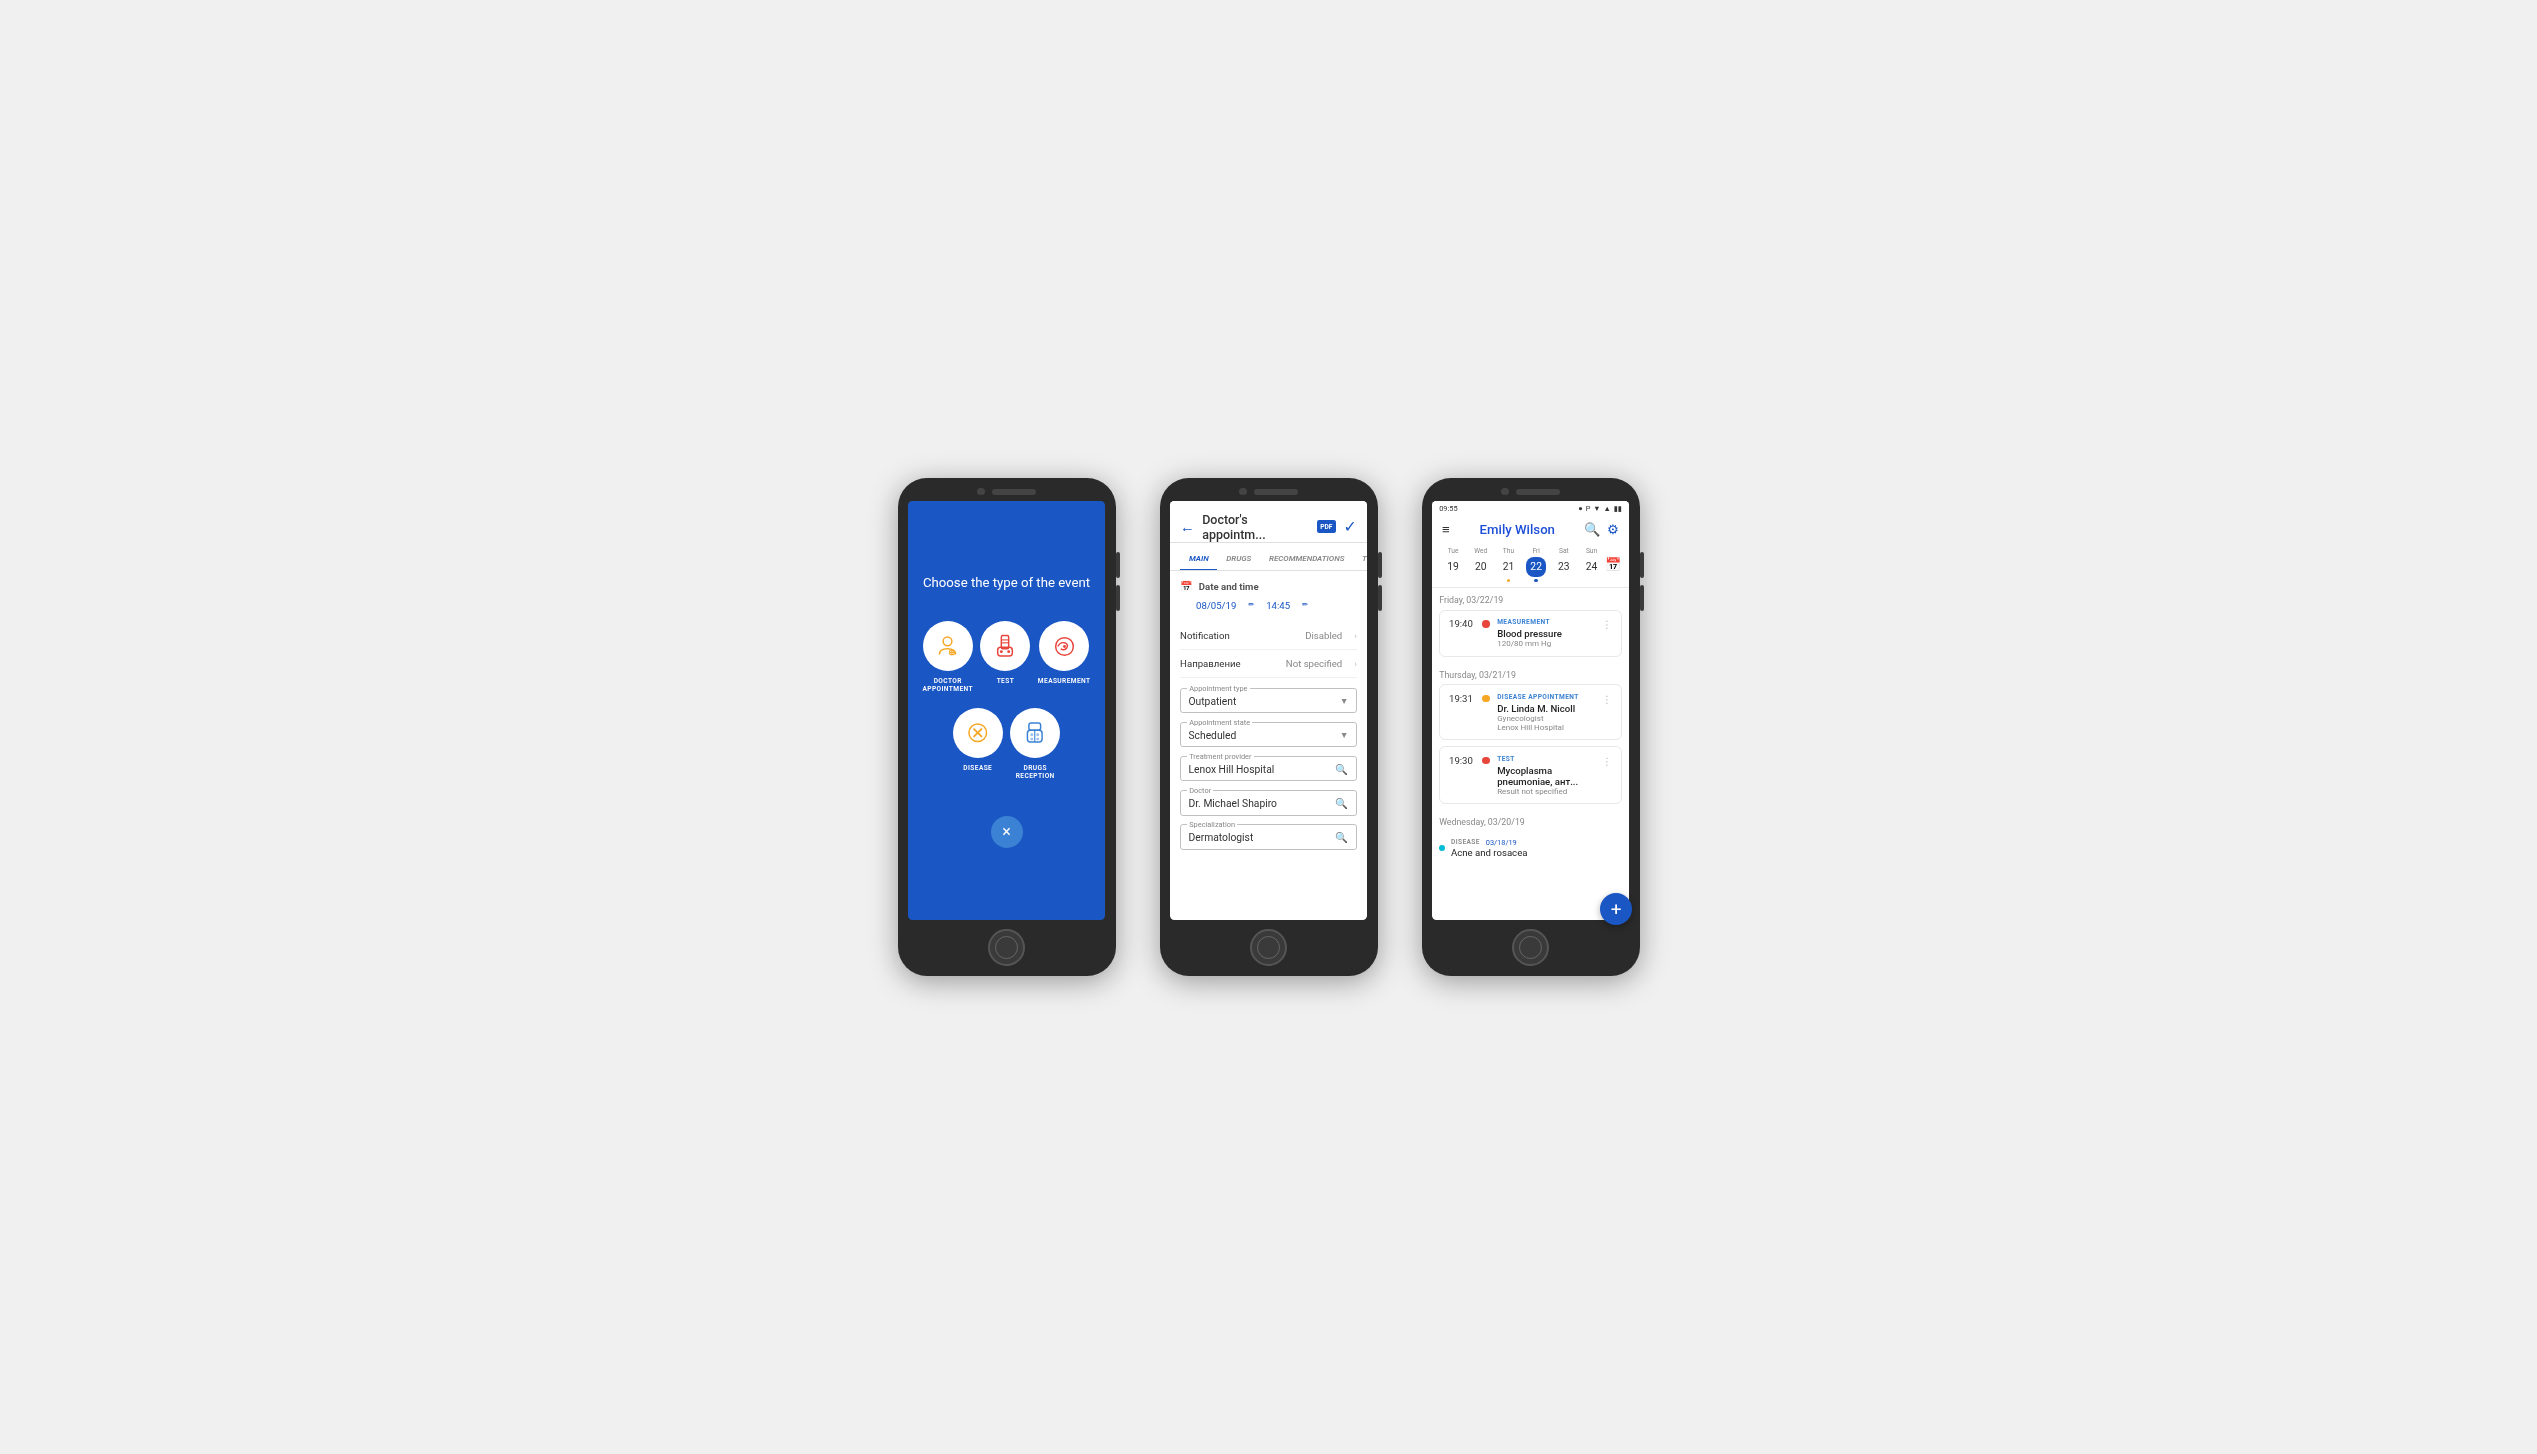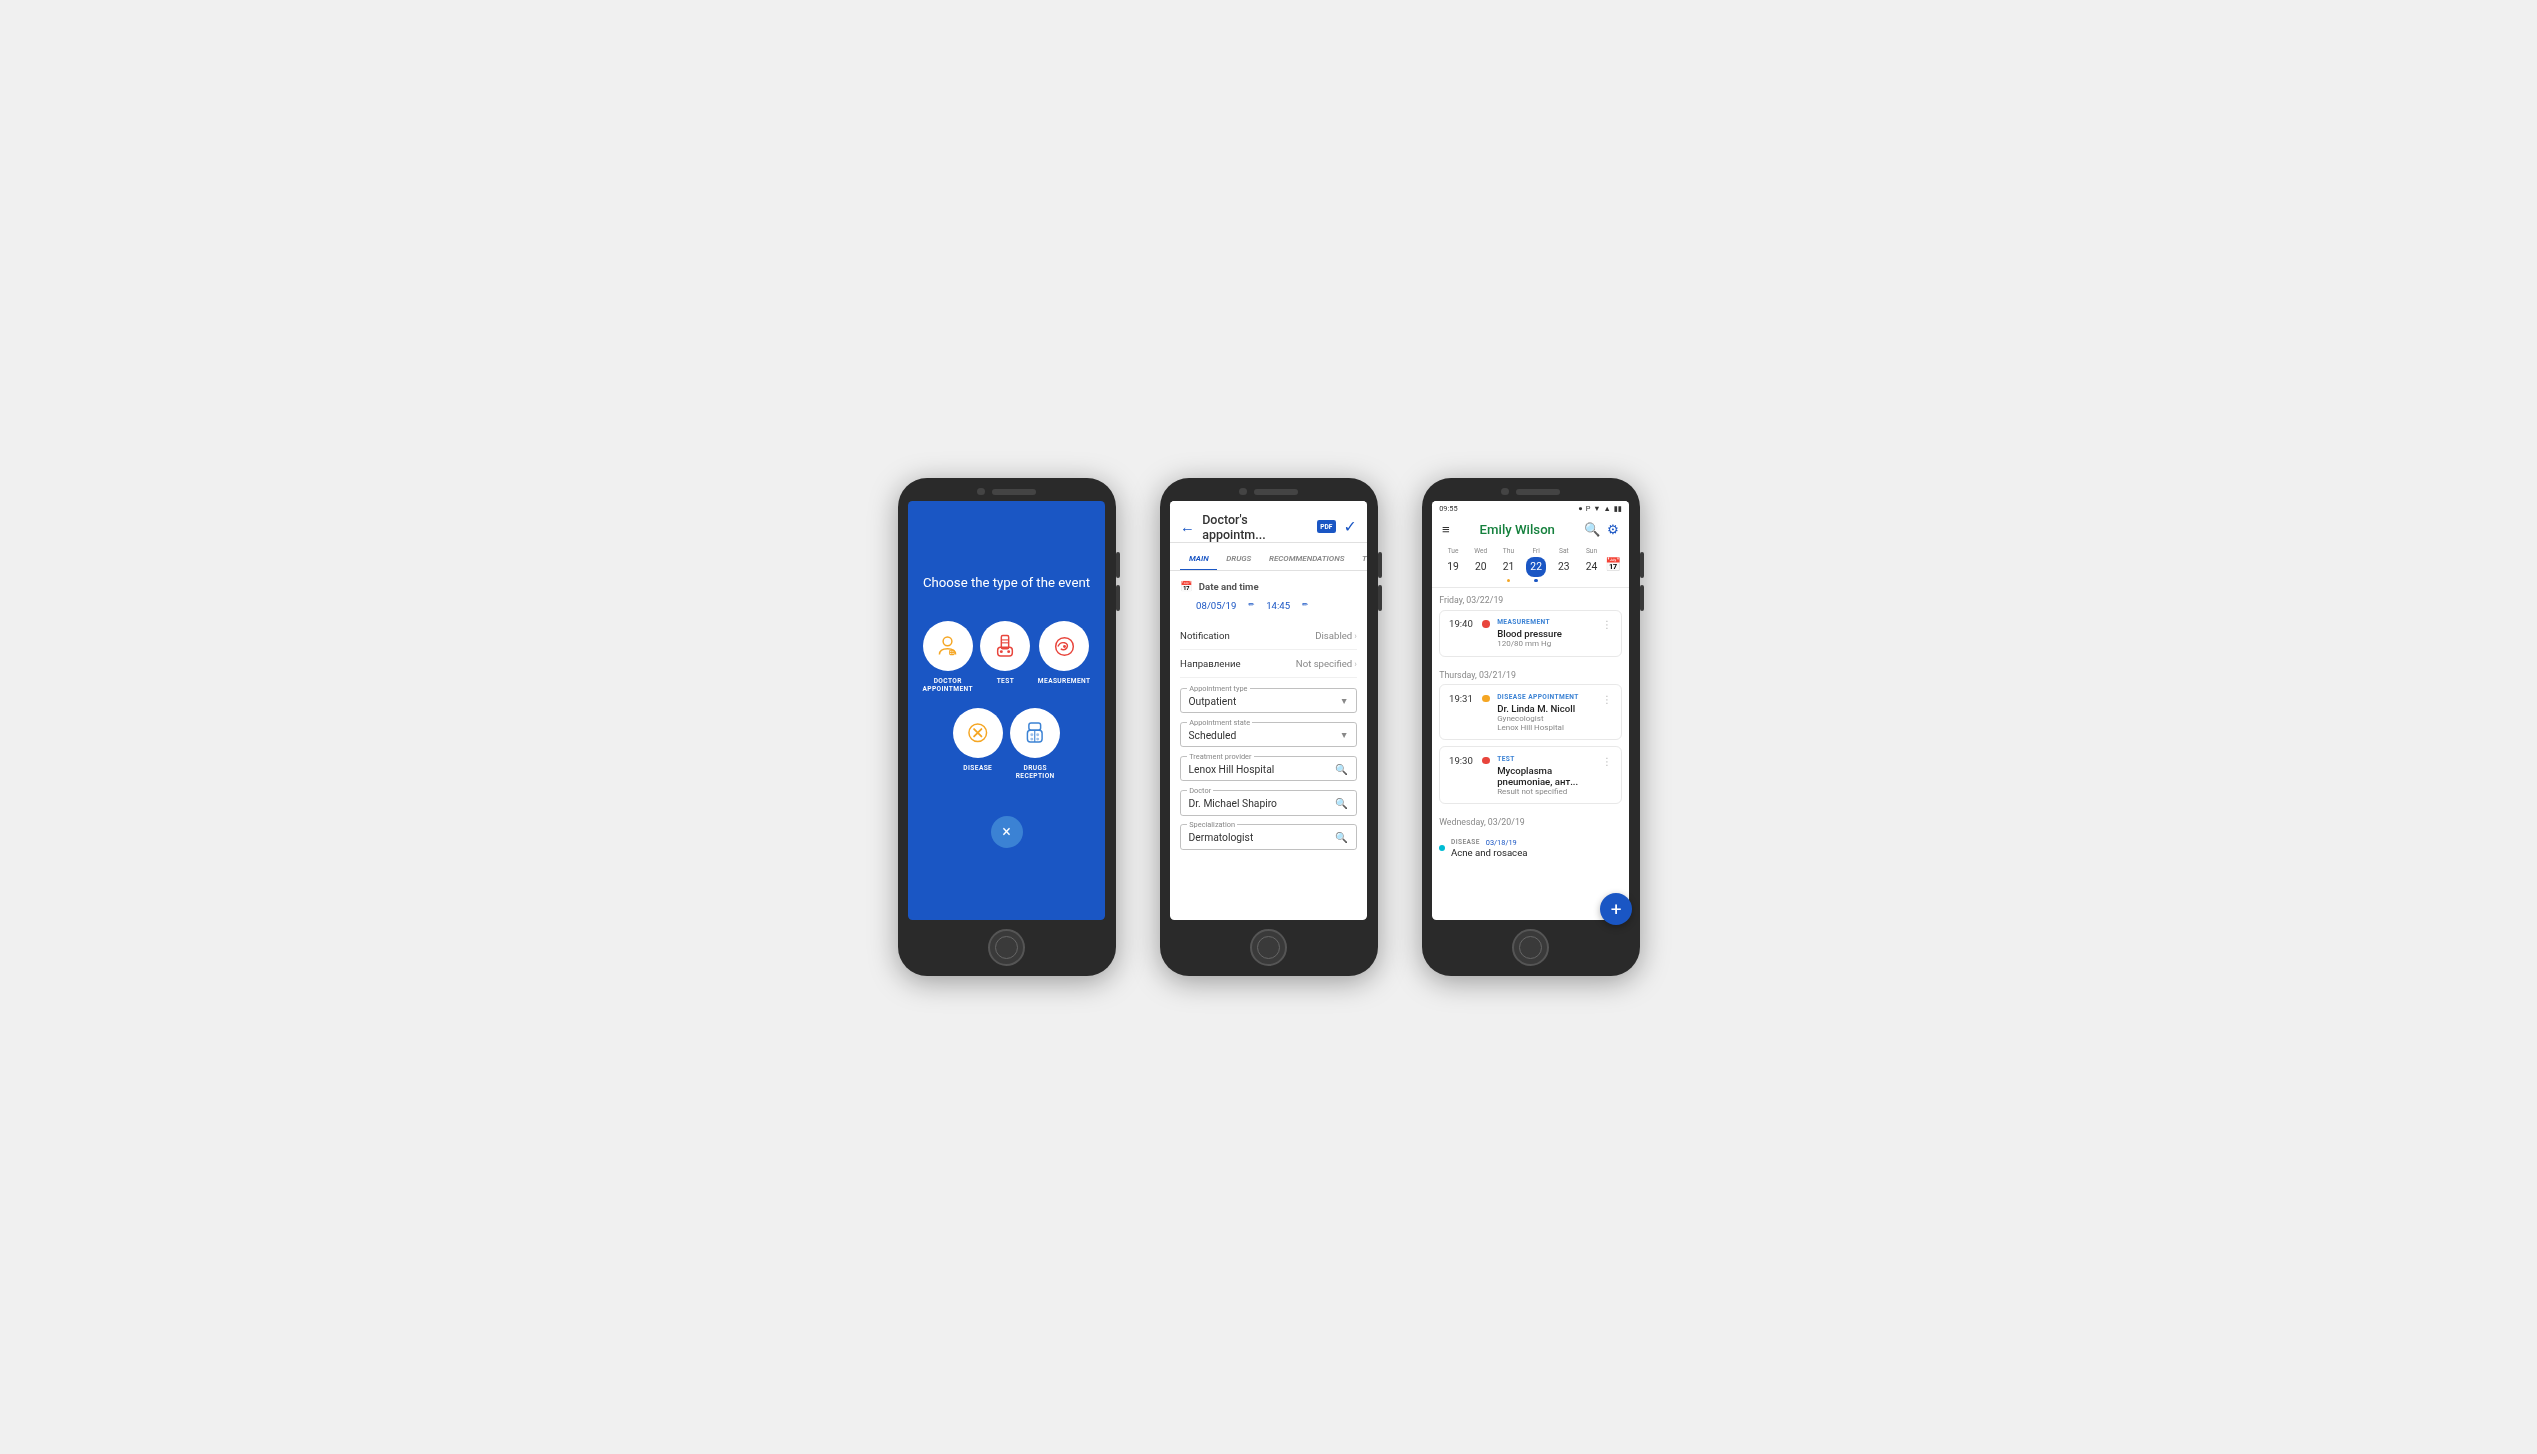--- a/index.html
+++ b/index.html
@@ -197,21 +197,21 @@
     .date-val { color: #1a56c4; font-size: 9.6px; }
     .edit-pen { color: #1a56c4; font-size: 7.4px; }
     .info-row {
       display: flex;
       justify-content: space-between;
       align-items: center;
       padding: 8px 0;
       border-bottom: 0.7px solid #f0f0f0;
     }
     .info-key { font-size: 9.6px; color: #333; }
-    .info-val-wrap { display: flex; align-items: flex-end; gap: 2px; }
+    .info-val-wrap { display: flex; align-items: flex-end; gap: 12px; }
     .info-val { font-size: 9.6px; color: #888; }
     .chevron-r { color: #bbb; font-size: 8.8px; }
     .field-group {
       border: 0.7px solid #c0c0c0;
       border-radius: 2.9px;
       margin-bottom: 8.8px;
       position: relative;
       padding: 5.9px 7.4px 4.4px 7.4px;
     }
     .field-label-float {
@@ -249,21 +249,21 @@
       color: #333;
     }
     .status-icons { display: flex; gap: 2.9px; align-items: center; font-size: 7.4px; }
     .header3 {
       padding: 5.9px 10.3px 5.9px 10.3px;
       display: flex;
       align-items: center;
       gap: 5.9px;
     }
     .menu-icon { color: #333; font-size: 13.2px; }
-    .user-name { flex: 1; font-size: 13.2px; font-weight: 500; color: #15803d; text-align: center; }
+    .user-name { flex: 1; font-size: 13.2px; font-weight: 500; color: #1d4ed8; text-align: center; }
     .search-btn { color: #1a56c4; font-size: 13.2px; }
     .filter-btn { color: #1a56c4; font-size: 13.2px; }
     .calendar-strip {
       padding: 4.4px 7.4px;
       border-bottom: 0.7px solid #e8e8e8;
     }
     .cal-days {
       display: flex;
       justify-content: space-between;
       align-items: center;

